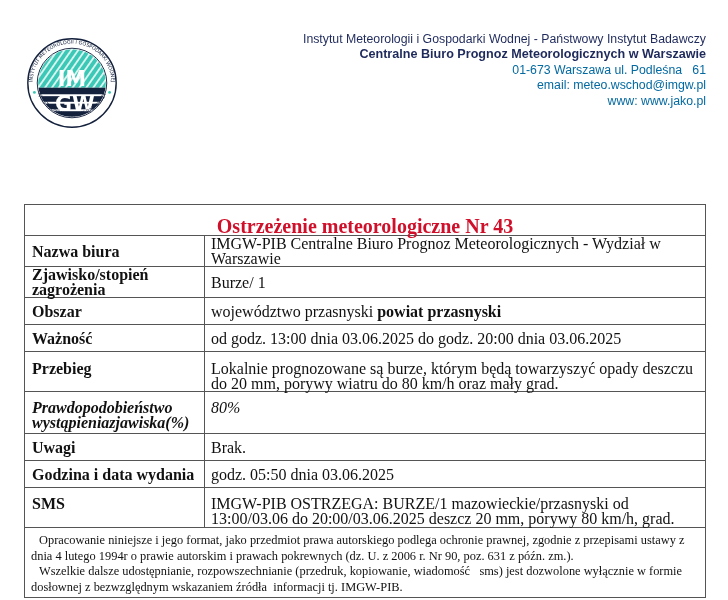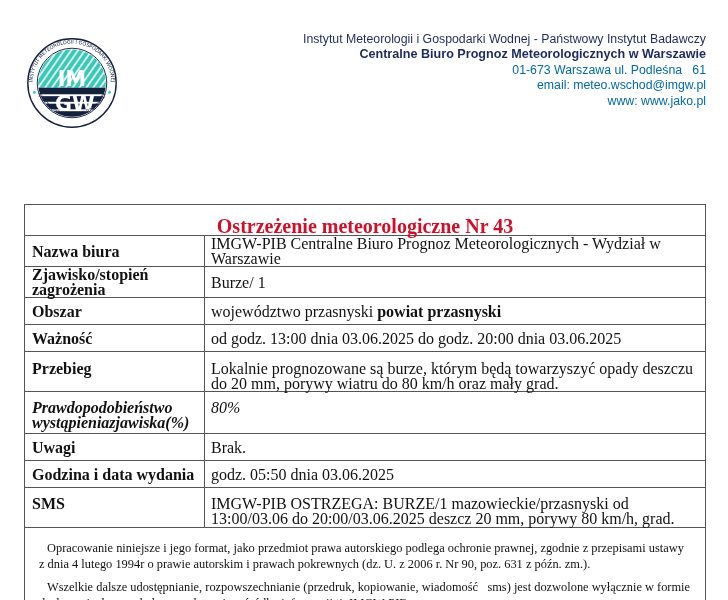--- a/index.html
+++ b/index.html
@@ -16,21 +16,21 @@
     .doc-table td { border: 1px solid #555; font-size: 16px; vertical-align: top; padding: 0 6px; line-height: 15px; }
     .doc-table .title-cell { height: 29px; text-align: center; vertical-align: bottom; padding-bottom: 1px; color: #d0102a; font-weight: bold; font-size: 20px; border-bottom: 1px solid #555; }
     .doc-table .label { width: 166px; font-weight: bold; padding-left: 7px; }
     .doc-table .value { }
     .row-1 td { height: 26px; vertical-align: middle; }
     .row-short td { height: 25px; vertical-align: middle; }
     .row-2l td { height: 32px; padding-top: 9px; box-sizing: border-box; }
     .row-prob td { height: 42px; padding-top: 8px; box-sizing: border-box; font-style: italic; }
     .row-sms td { height: 40px; padding-top: 8px; box-sizing: border-box; margin-left: 28px; }
     .footer-cell { padding: 5px 6px 2px 6px !important; font-size: 12.4px !important; line-height: 15.6px !important; height: 68px; box-sizing: border-box; }
-    .footer-cell p { margin: 8px; }
+    .footer-cell p { margin: 0; }
     .indent { padding-left: 8px; }
   </style>
 </head>
 <body>
 
 <div class="logo">
   <svg width="94" height="94" viewBox="0 0 100 100">
     <defs>
       <clipPath id="inner">
           <circle cx="50" cy="50" r="36"></circle>

